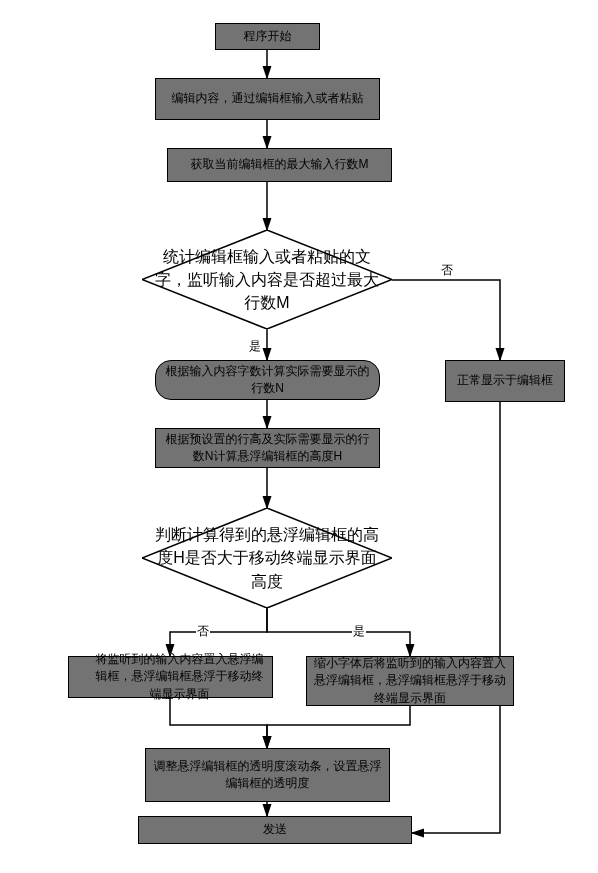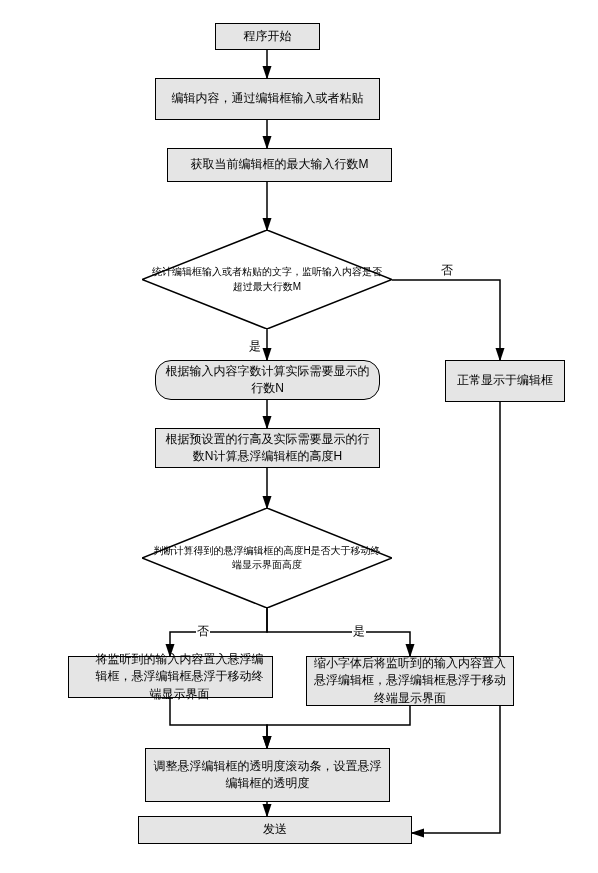--- a/index.html
+++ b/index.html
@@ -8,21 +8,21 @@
     background: #fff;
     font-family: "SimSun", "Microsoft YaHei", sans-serif;
     width: 598px;
     height: 873px;
     position: relative;
     overflow: hidden;
   }
   .node {
     position: absolute;
     border: 1.5px solid #000;
-    background: #e5e5e5;
+    background: #737373;
     display: flex;
     align-items: center;
     justify-content: center;
     text-align: center;
     font-size: 12px;
     line-height: 1.45;
     padding: 4px 6px;
     box-sizing: border-box;
   }
   .decision {
@@ -39,21 +39,21 @@
   .decision .txt {
     position: absolute;
     top: 0;
     left: 0;
     right: 0;
     bottom: 0;
     display: flex;
     align-items: center;
     justify-content: center;
     text-align: center;
-    font-size: 10px;
+    font-size: 16px;
     line-height: 1.45;
     padding: 0 10px;
   }
   .label {
     position: absolute;
     font-size: 12px;
     background: #fff;
     padding: 0 1px;
   }
   svg.connector {

